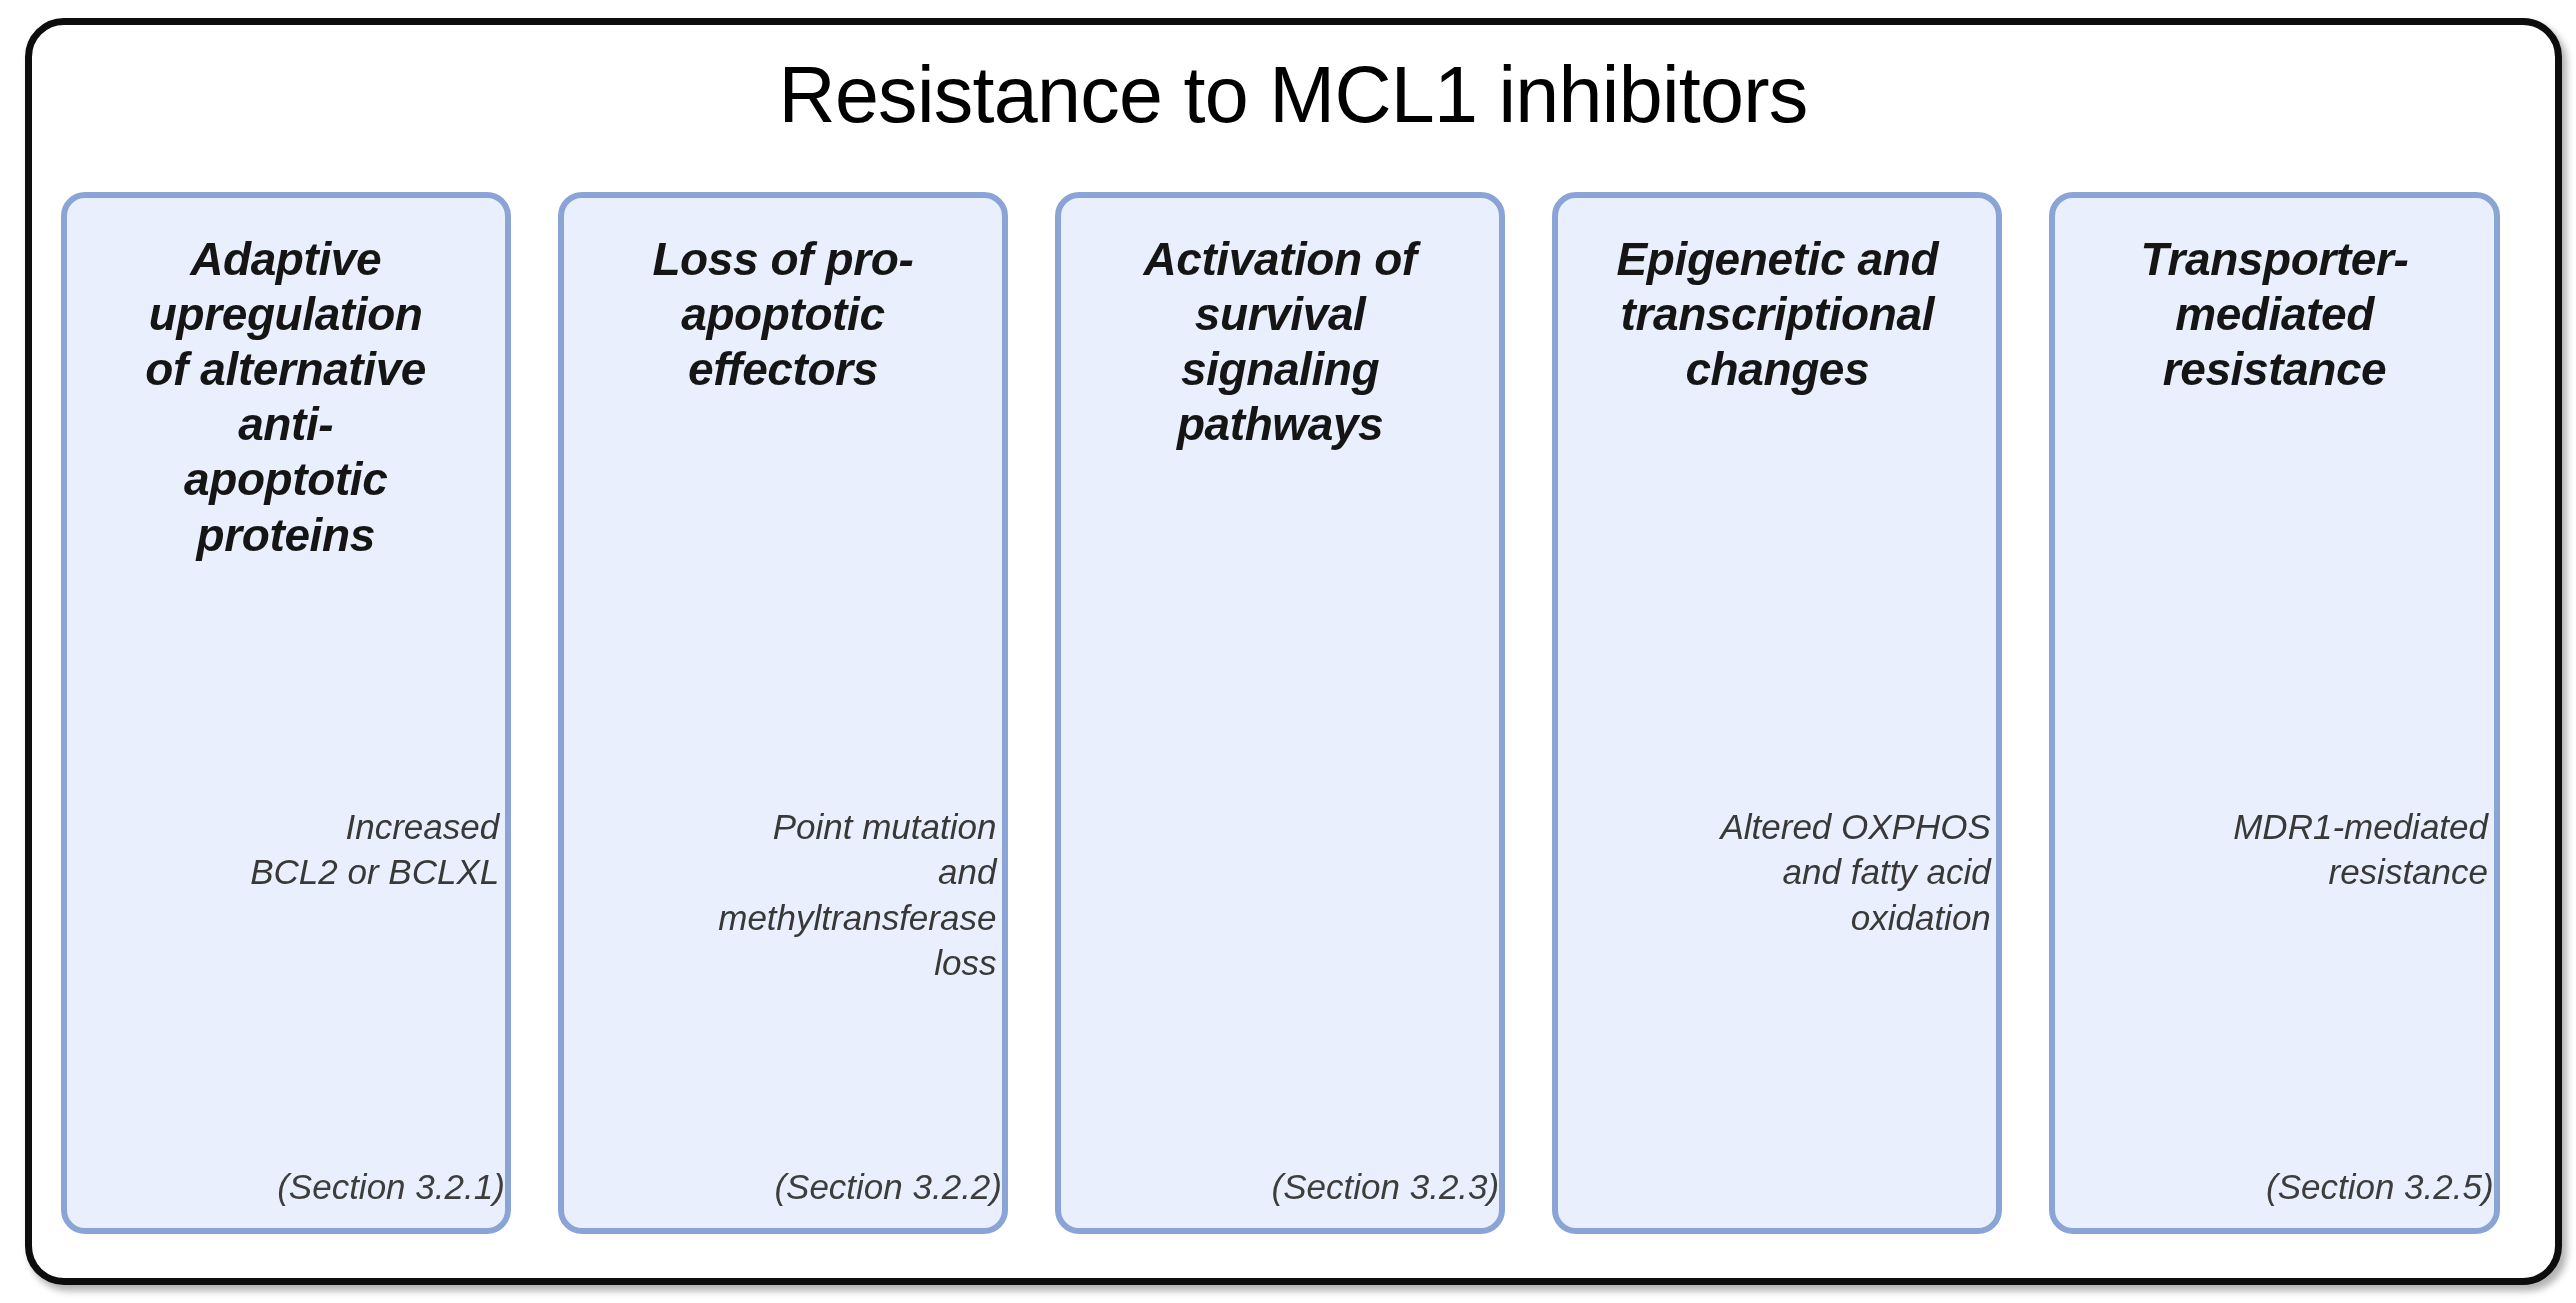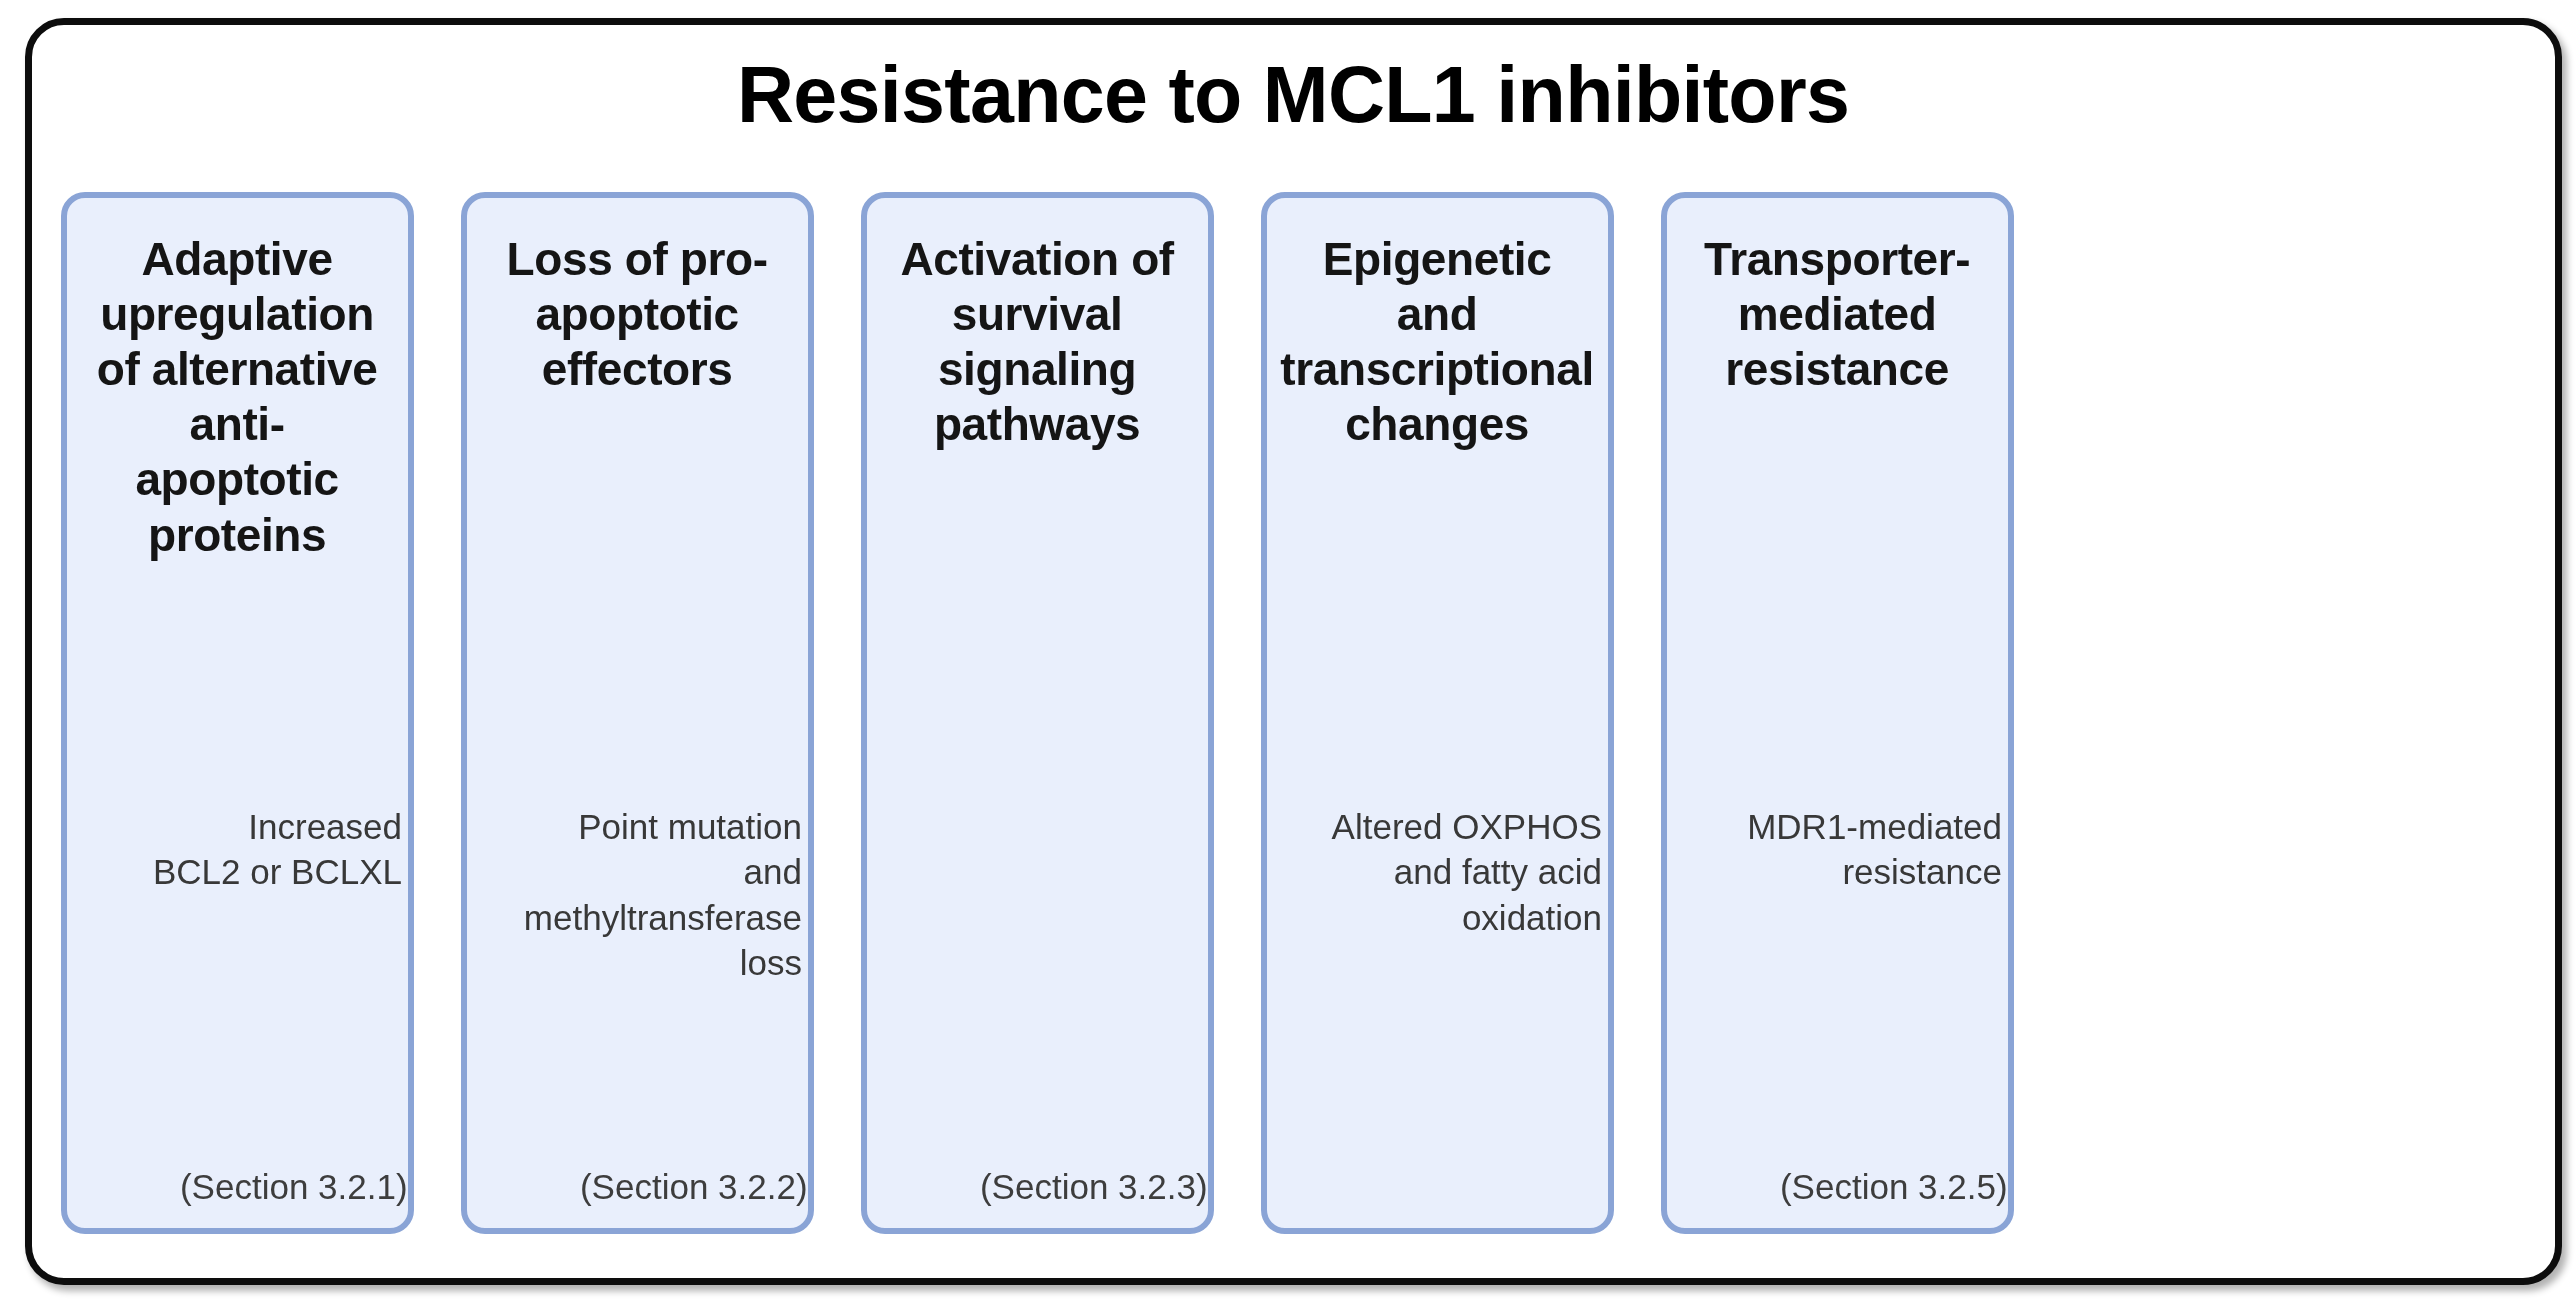--- a/index.html
+++ b/index.html
@@ -26,33 +26,34 @@
     border: 7px solid var(--frame-border);
     border-radius: 39px;
     box-shadow: 4.2px 5.6px 7px rgba(0,0,0,0.30);
   }
   .title {
     position: absolute;
     left: 0; right: 0;
     top: 27px;
     text-align: center;
     font-size: 79px;
-    font-weight: bold;
+    font-weight: normal;
     line-height: 1.1;
     color: #000000;
     letter-spacing: -0.7px;
   }
   .cards {
     position: absolute;
     left: 29px;              
     top: 167px;              
-    width: 1953px;
+    width: 2439px;
     height: 1042px;
     display: flex;
     gap: 47px;
+    font-style: italic;
   }
   .card {
     position: relative;
     flex: 1 1 0;
     background: var(--card-fill);
     border: 6.3px solid var(--card-border);
     border-radius: 24px;
   }
   .card-heading {
     margin-top: 34px;

